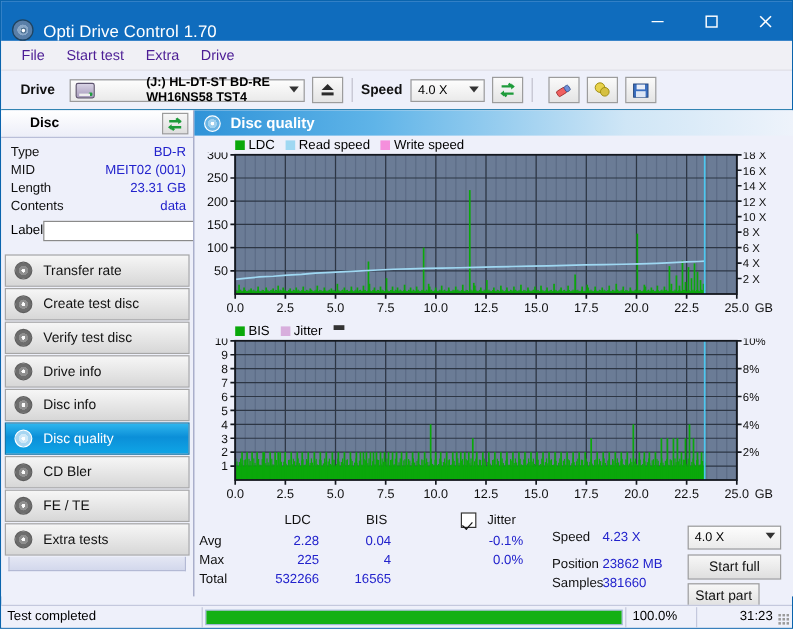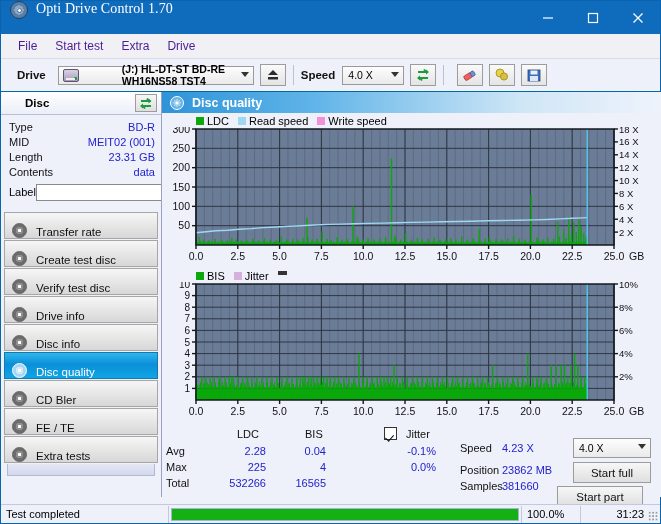--- a/index.html
+++ b/index.html
@@ -1,20 +1,20 @@
 <!DOCTYPE html>
 <html><head>
 <meta charset="utf-8">
 <style>
   html,body{margin:0;padding:0;background:#f0f0f4;}
   body{width:661px;height:524px;overflow:hidden;font-family:"Liberation Sans",sans-serif;font-size:11px;color:#000;}
   #app{width:661px;height:524px;position:relative;background:#eef0fa;border:1px solid #0a64ad;box-sizing:border-box;}
 
   
-  .titlebar{height:33px;background:#0f6cbd;display:flex;align-items:flex-start;position:relative;font-family:Liberation Serif, serif;}
+  .titlebar{height:33px;background:#0f6cbd;display:flex;align-items:flex-end;position:relative;}
   .title-icon{width:18px;height:18px;margin-left:9px;margin-right:8px;border-radius:50%;
      background:radial-gradient(circle at 50% 50%,#f2f2f2 0 18%,#8aa8c8 19% 40%,#5a7fa8 41% 74%,#cfe0ef 75% 100%);
      border:1px solid #20435f;box-sizing:border-box;position:relative;}
   .title-icon:after{content:"";position:absolute;left:6px;top:6px;width:5px;height:5px;border-radius:50%;background:#fff;border:1px solid #4a6e90;box-sizing:border-box;}
   .title-text{color:#fff;font-size:14px;letter-spacing:.1px;}
   .winbtns{position:absolute;right:0;top:0;height:33px;display:flex;}
   .winbtn{width:45px;height:33px;display:flex;align-items:center;justify-content:center;color:#fff;font-size:13px;}
   .winbtn svg{display:block;}
 
   
@@ -52,21 +52,21 @@
   .drow .v{font-size:11px;color:#2222cc;}
   .labelrow{display:flex;align-items:center;margin-top:3px;}
   .labelrow .k{width:36px;font-size:11px;}
   .label-input{flex:1;height:17px;background:#fff;border:1px solid #8a8a8a;box-sizing:border-box;margin-right:4px;}
   .cdbtn{width:22px;height:20px;background:linear-gradient(#f7f7f7,#dedede);border:1px solid #9c9c9c;box-sizing:border-box;display:flex;align-items:center;justify-content:center;}
   .cdglyph{width:13px;height:13px;border-radius:50%;background:radial-gradient(circle,#fff 0 16%,#e8e488 17% 44%,#cfcb62 45% 78%,#f4f2c2 79% 100%);border:1px solid #8d8a42;box-sizing:border-box;}
 
   
   .navlist{margin-top:7px;padding:0 3px;}
   .navbtn{height:27px;margin-bottom:1px;background:linear-gradient(#f6f6f6,#d7d7d7);border:1px solid #a6a6a6;box-sizing:border-box;
-     display:flex;align-items:flex-end;padding-left:7px;font-size:11.5px;color:#111;}
+     display:flex;align-items:center;padding-left:7px;font-size:11.5px;color:#111;}
   .navbtn.active{background:linear-gradient(#2fb6ee,#0b8fd8 45%,#0fa5e6);border:1px solid #1877a8;color:#fff;}
   .navicon{width:15px;height:15px;margin-right:9px;border-radius:50%;flex:none;
      background:radial-gradient(circle,#fbfbfb 0 17%,#8f8f8f 18% 42%,#6d6d6d 43% 76%,#d6d6d6 77% 100%);border:1px solid #5e5e5e;box-sizing:border-box;}
   .navbtn.active .navicon{background:radial-gradient(circle,#fff 0 17%,#cfe9f8 18% 42%,#a7d6f2 43% 76%,#ffffff 77% 100%);border-color:#fff;}
   .statuswin{position:absolute;left:3px;right:3px;bottom:4px;height:22px;background:linear-gradient(#f6f6f6,#d7d7d7);border:1px solid #a6a6a6;box-sizing:border-box;
      display:flex;align-items:center;justify-content:center;font-size:11.5px;}
   .navspacer{height:12px;margin:0 3px;background:linear-gradient(#e4e7f4,#d3d8ec);border:1px solid #b3b9d4;border-top:none;box-sizing:border-box;}
 
   
   .panel-head{height:21px;background:linear-gradient(90deg,#2f93d8 0%,#5fb4e8 30%,#cfe6f6 72%,#eef3fb 100%);
@@ -1547,21 +1547,21 @@
         <span class="rlbl" style="left:298px;top:42px;">Position</span>
         <span class="val" style="left:340px;top:42px;width:66px;text-align:left;">23862 MB</span>
         <span class="rlbl" style="left:298px;top:58px;">Samples</span>
         <span class="val" style="left:340px;top:58px;width:66px;text-align:left;">381660</span>
 
         <div class="combo flat" style="position:absolute;left:411px;top:16px;width:78px;padding-left:5px;height:20px;">
           <span style="font-size:10.5px;">4.0 X</span>
           <span class="caret"></span>
         </div>
         <div class="btn3d" style="left:411px;top:40px;width:78px;height:21px;">Start full</div>
-        <div class="btn3d" style="left:395px;top:64px;width:86px;height:21px;">Start part</div>
+        <div class="btn3d" style="left:411px;top:64px;width:60px;height:21px;">Start part</div>
       </div>
     </div>
   </div>
 
   <div class="statusbar">
     <div class="sb-cell" style="width:168px;">Test completed</div>
     <div class="progress-outer">
       <div class="progress-fill" id="progress-fill" style="width: 100%;"></div>
     </div>
     <div class="sb-cell" style="width:60px;border-left:1px solid #c4c8dd;">100.0%</div>

